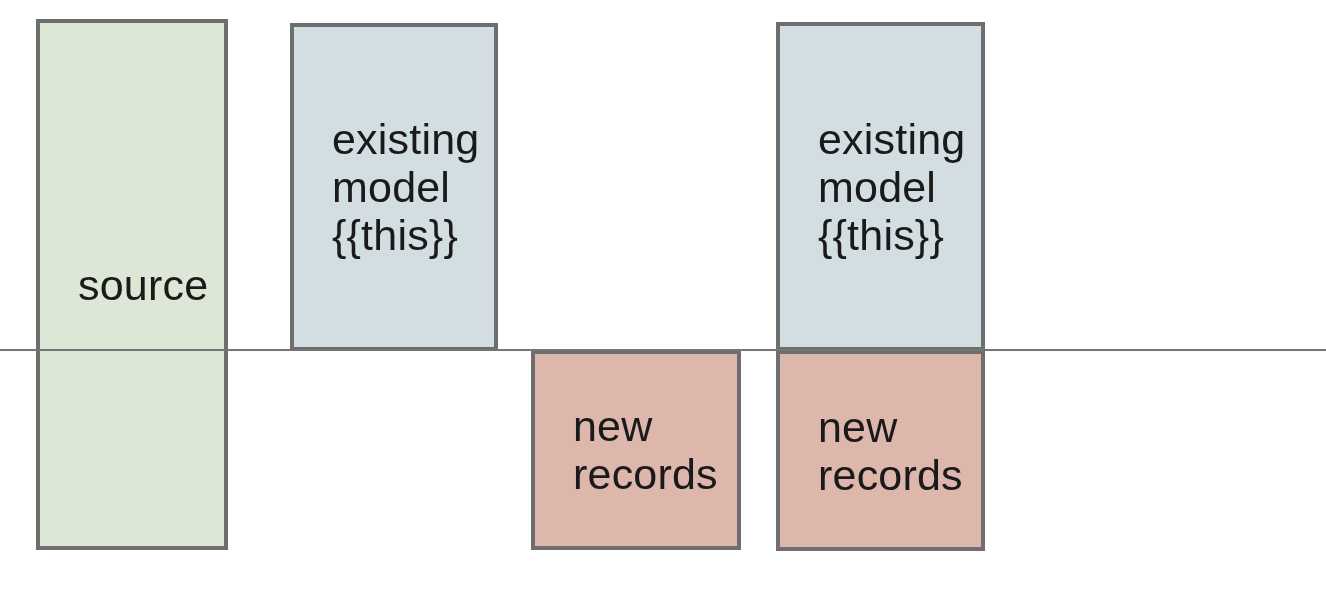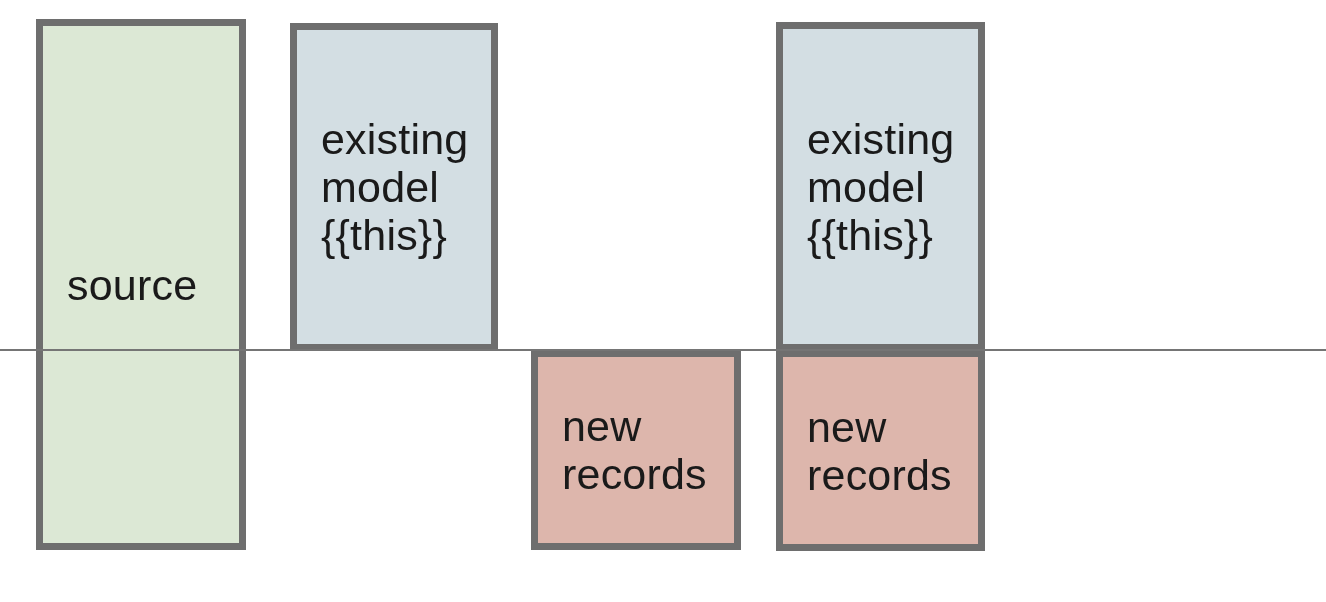--- a/index.html
+++ b/index.html
@@ -11,44 +11,44 @@
     position: relative;
     width: 1326px;
     height: 602px;
     background: #ffffff;
     overflow: hidden;
     font-family: "Liberation Sans", sans-serif;
   }
   .box {
     position: absolute;
     box-sizing: border-box;
-    border: 7px solid #a16207;
+    border: 4px solid #a16207;
     display: flex;
     align-items: center;
-    padding-left: 24px;
+    padding-left: 38px;
     z-index: 1;
   }
   .box .label {
     white-space: pre-line;
     font-size: 43px;
     line-height: 48px;
     letter-spacing: 0.2px;
     color: #1a1a1a;
   }
   .timeline {
     position: absolute;
     left: 0;
     top: 349px;
     width: 1326px;
     height: 2px;
     background: #757575;
     z-index: 2;
   }
   
-  .source         { left: 36px;   top: 19px;  width: 210px; height: 531px; }
+  .source         { left: 36px;   top: 19px;  width: 192px; height: 531px; }
   .existing-left  { left: 290px;  top: 23px;  width: 208px; height: 328px; }
   .new-left       { left: 531px;  top: 350px; width: 210px; height: 200px; }
   .existing-right { left: 776px;  top: 22px;  width: 209px; height: 329px; }
   .new-right      { left: 776px;  top: 350px; width: 209px; height: 201px; }
   .full-refresh   { left: 1042px; top: 18px;  width: 210px; height: 531px; z-index: 3; }
 </style>
 </head>
 <body>
 
 <div class="canvas">

